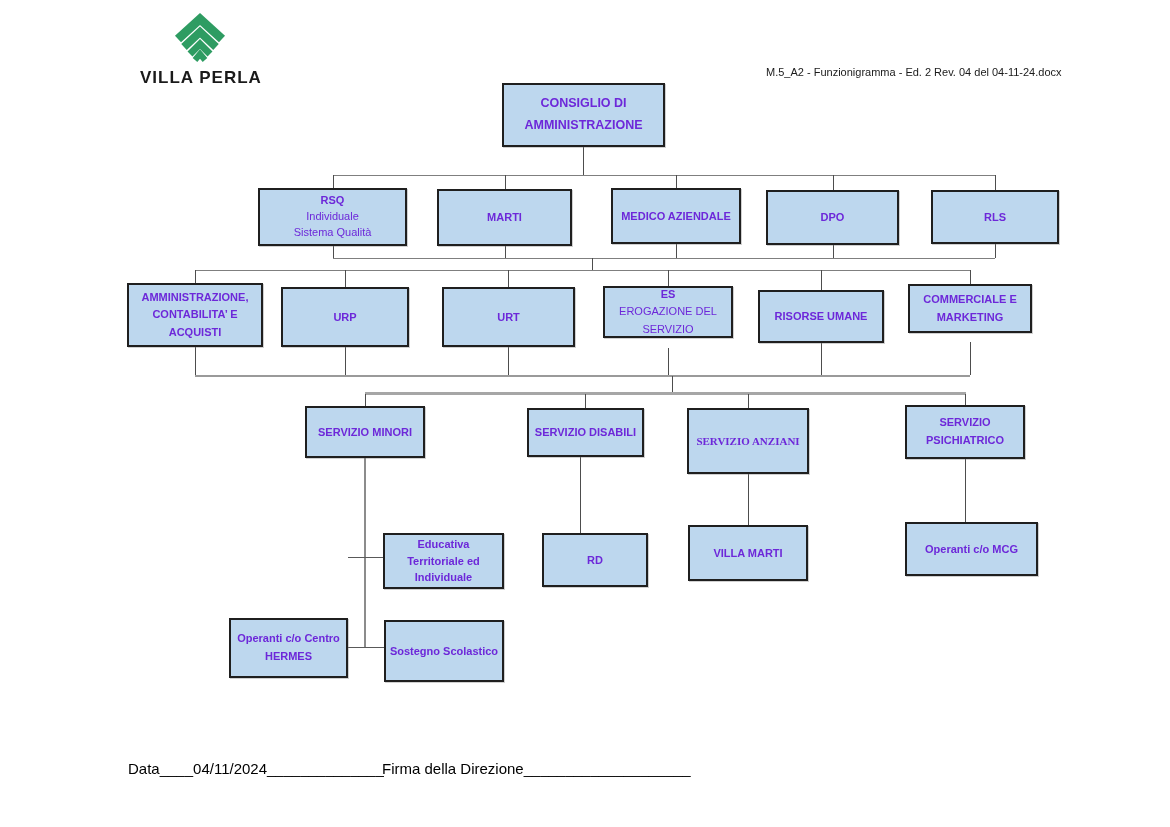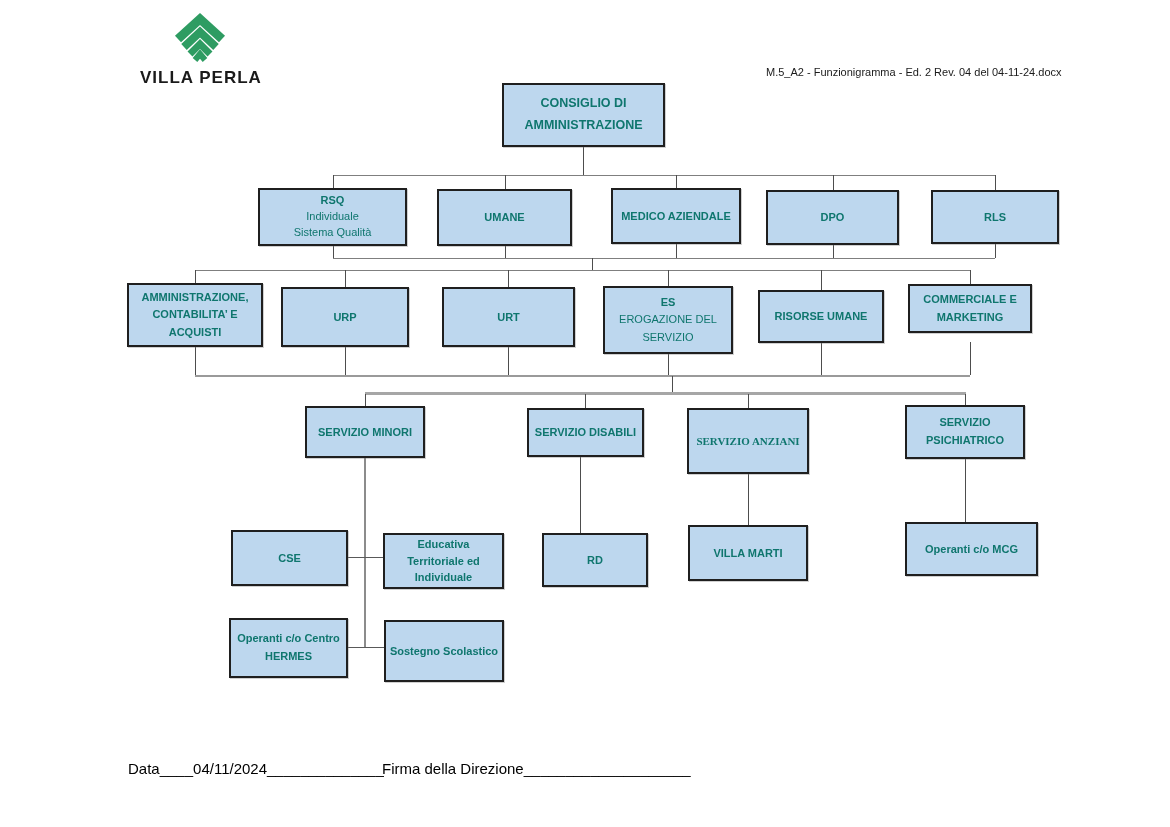--- a/index.html
+++ b/index.html
@@ -13,21 +13,21 @@
     border:2px solid #1f1f1f;
     box-sizing:border-box;
     display:flex;
     flex-direction:column;
     align-items:center;
     justify-content:center;
     text-align:center;
     font-size:11px;
     font-weight:bold;
     line-height:1.5;
-    color:#0f766e;
+    color:#6d28d9;
     box-shadow:1px 1px 0 rgba(120,120,120,.35);
   }
   .box .norm{font-weight:normal;}
   .box.root{font-size:12.5px;line-height:1.75;}
 
   
   .cn{position:absolute;background:#7f7f7f;}
   .cn.h{height:1px;}
   .cn.v{width:1px;}
   .cn.dark{background:#4d4d4d;}
@@ -120,21 +120,21 @@
     <div>AMMINISTRAZIONE</div>
   </div>
 
   <div class="box" style="left:258px;top:188px;width:149px;height:58px;line-height:1.45;text-align:right;">
     <div>RSQ</div>
     <div class="norm">Individuale</div>
     <div class="norm">Sistema Qualità</div>
   </div>
 
   <div class="box" style="left:437px;top:189px;width:135px;height:57px;">
-    <div>UMANE</div>
+    <div>MARTI</div>
   </div>
 
   <div class="box" style="left:611px;top:188px;width:130px;height:56px;">
     <div>MEDICO AZIENDALE</div>
   </div>
 
   <div class="box" style="left:766px;top:190px;width:133px;height:55px;">
     <div>DPO</div>
   </div>
 
@@ -149,21 +149,21 @@
   </div>
 
   <div class="box" style="left:281px;top:287px;width:128px;height:60px;">
     <div>URP</div>
   </div>
 
   <div class="box" style="left:442px;top:287px;width:133px;height:60px;">
     <div>URT</div>
   </div>
 
-  <div class="box" style="left:603px;top:286px;width:130px;height:68px;line-height:1.55;text-align:right;">
+  <div class="box" style="left:603px;top:286px;width:130px;height:52px;line-height:1.55;text-align:right;">
     <div>ES</div>
     <div class="norm">EROGAZIONE DEL</div>
     <div class="norm">SERVIZIO</div>
   </div>
 
   <div class="box" style="left:758px;top:290px;width:126px;height:53px;">
     <div>RISORSE UMANE</div>
   </div>
 
   <div class="box" style="left:908px;top:284px;width:124px;height:49px;line-height:1.6;">
@@ -181,23 +181,20 @@
 
   <div class="box" style="left:687px;top:408px;width:122px;height:66px;font-family:Liberation Serif, serif;">
     <div>SERVIZIO ANZIANI</div>
   </div>
 
   <div class="box" style="left:905px;top:405px;width:120px;height:54px;line-height:1.6;">
     <div>SERVIZIO</div>
     <div>PSICHIATRICO</div>
   </div>
 
-  <div class="box" style="left:231px;top:530px;width:117px;height:56px;">
-    <div>CSE</div>
-  </div>
 
   <div class="box" style="left:383px;top:533px;width:121px;height:56px;line-height:1.5;">
     <div>Educativa</div>
     <div>Territoriale ed</div>
     <div>Individuale</div>
   </div>
 
   <div class="box" style="left:542px;top:533px;width:106px;height:54px;">
     <div>RD</div>
   </div>

